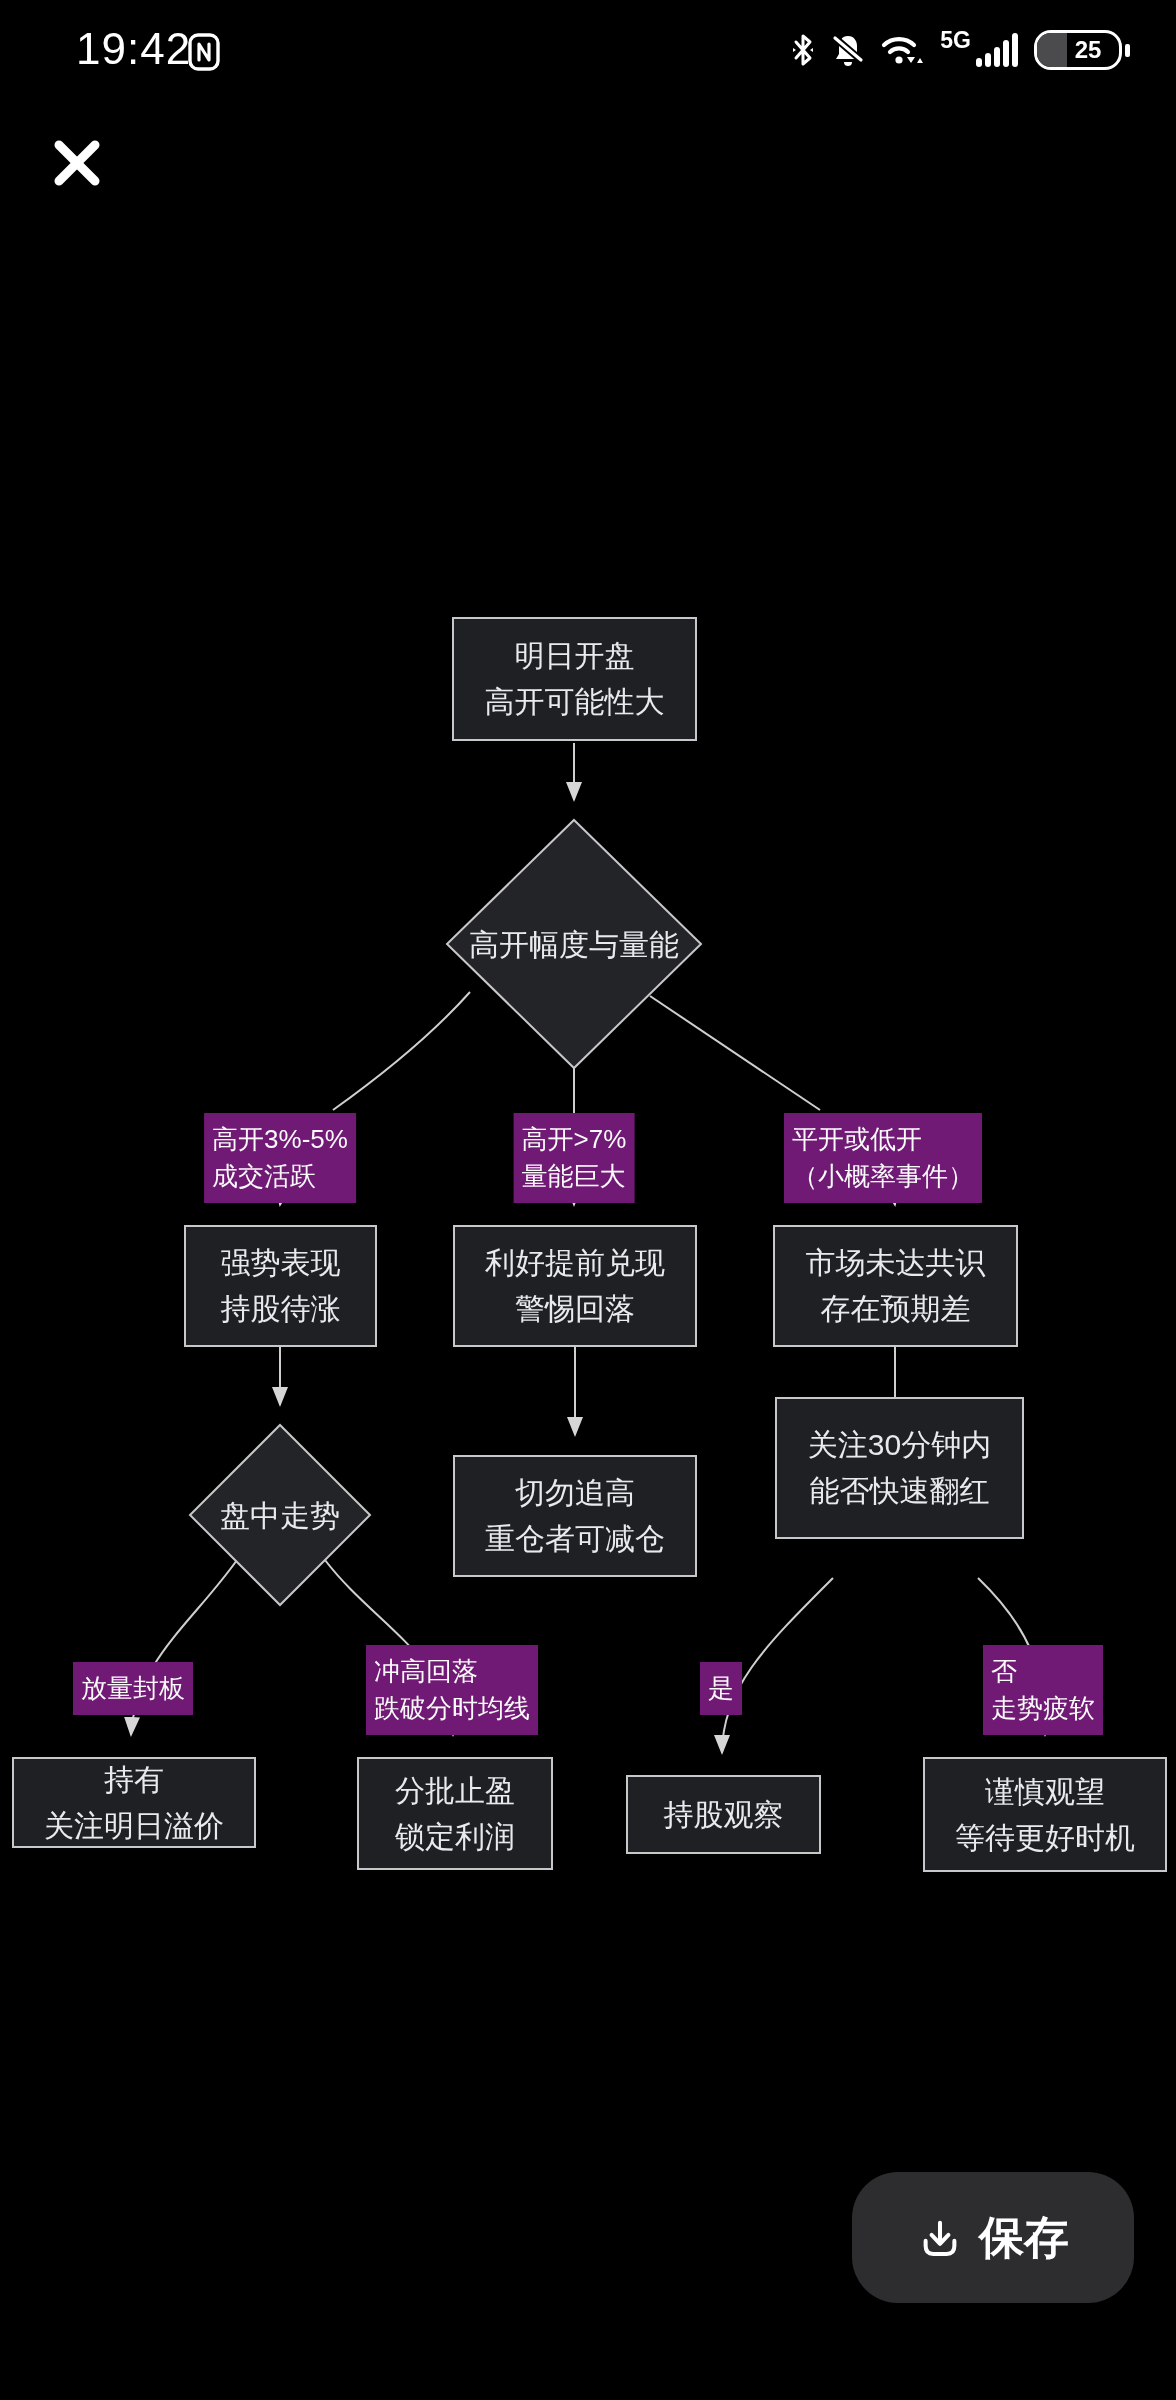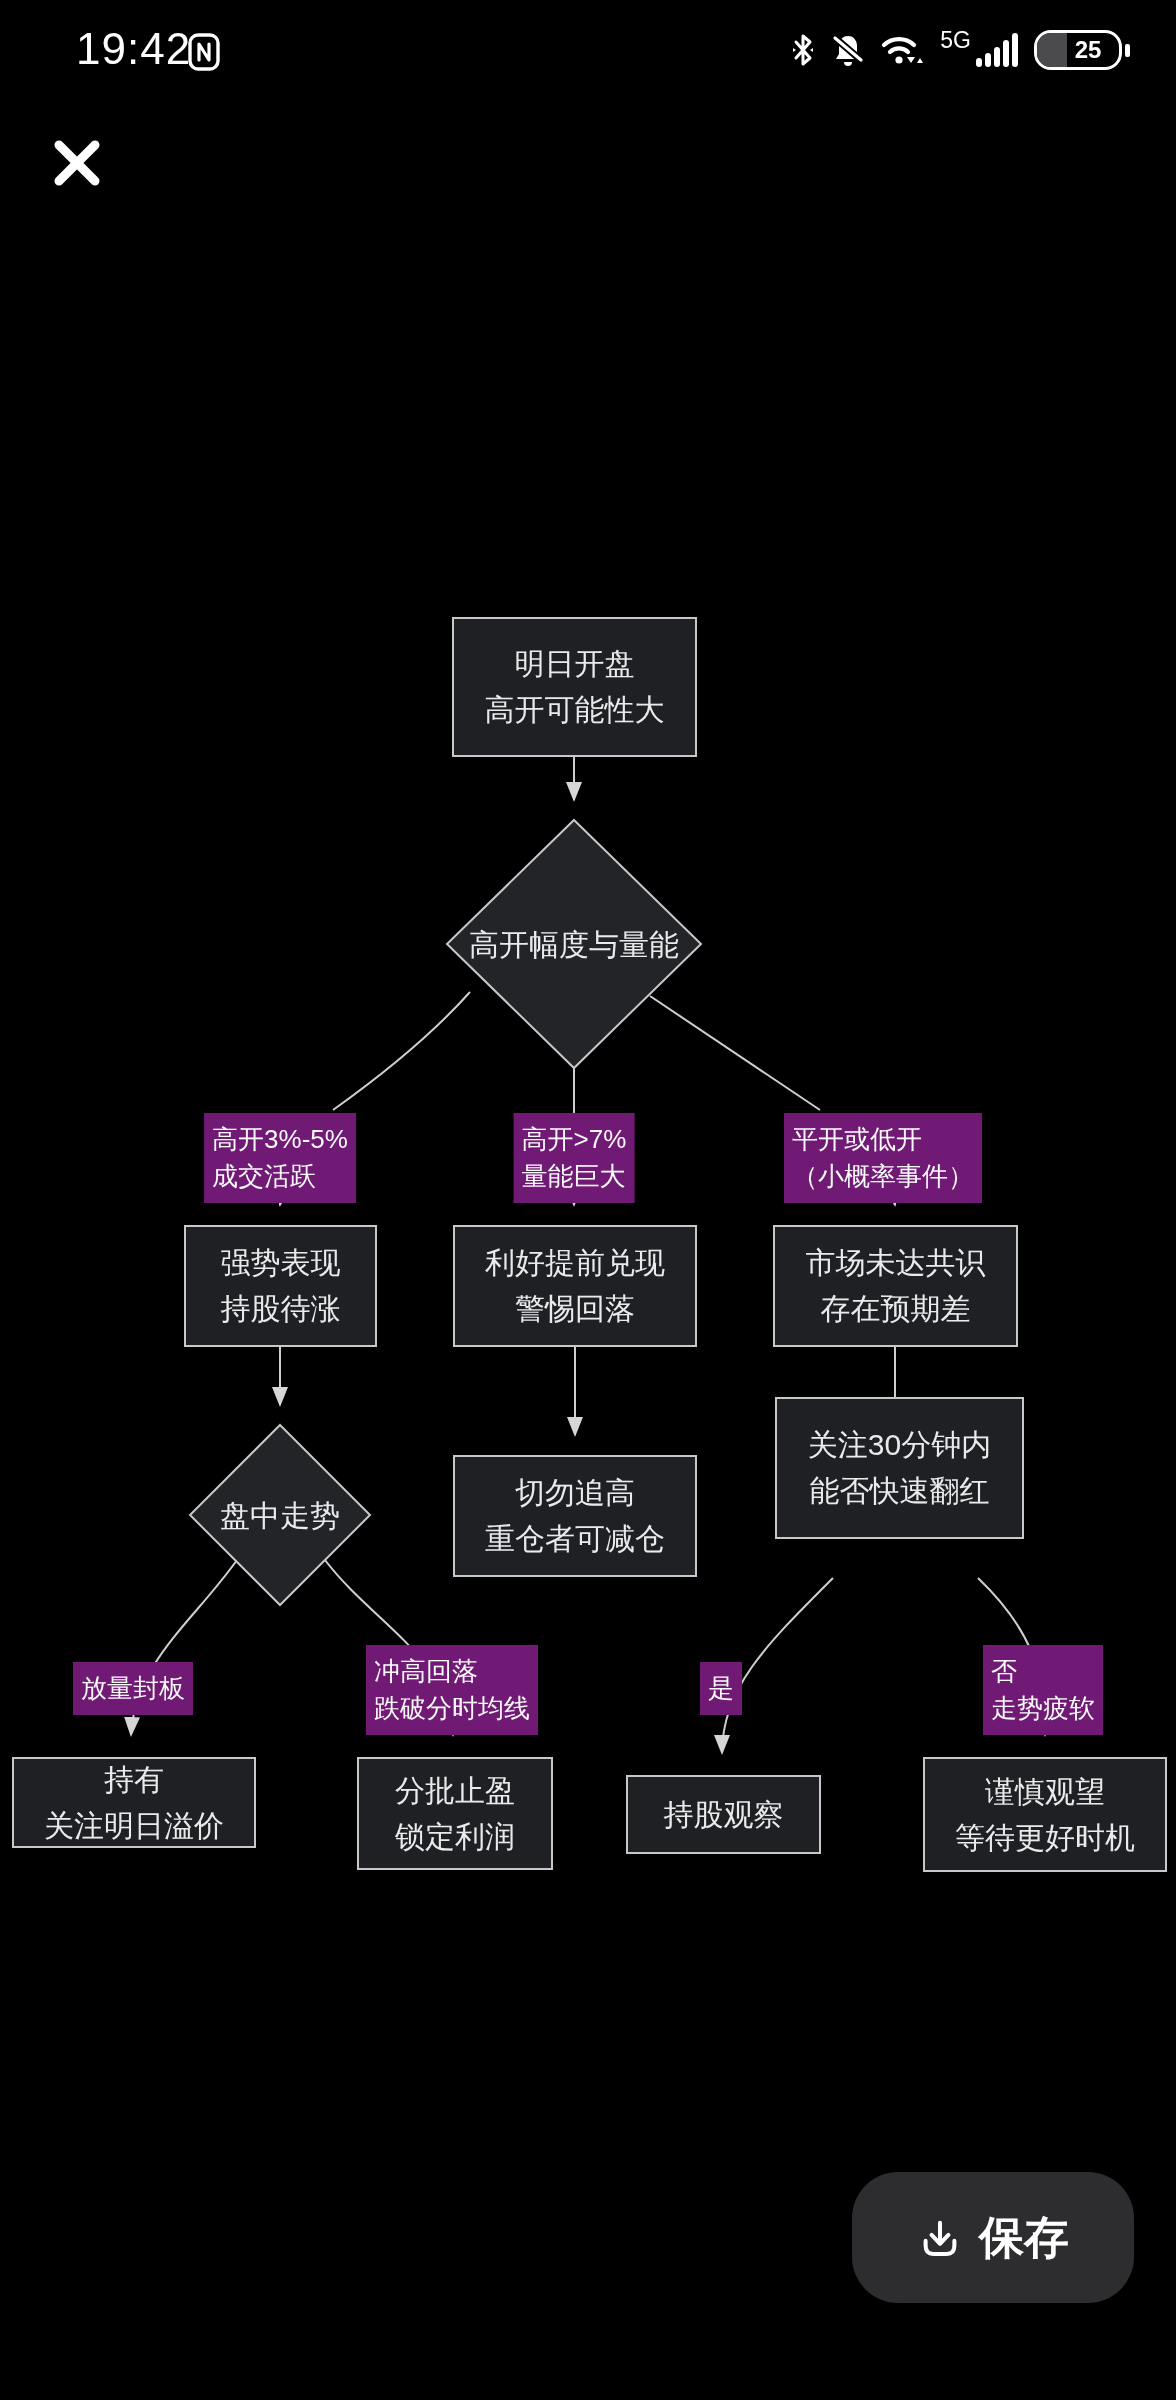--- a/index.html
+++ b/index.html
@@ -6,21 +6,21 @@
   #screen{
     position:relative;width:1176px;height:2400px;background:#000;overflow:hidden;
     font-family:"Liberation Sans","DejaVu Sans",sans-serif;color:#fff;
   }
   
   .statusbar{position:absolute;left:0;top:0;width:1176px;height:110px;margin-left:12px;}
   .time{position:absolute;left:64px;top:24px;font-size:44px;font-weight:400;color:#fff;letter-spacing:1px;}
   .nfc{position:absolute;left:176px;top:33px;}
   .sb-right{position:absolute;right:58px;top:20px;height:60px;display:flex;align-items:center;gap:14px;}
   .net5g{display:flex;align-items:flex-end;gap:5px;}
-  .net5g .g-label{font-size:23px;font-weight:400;transform:translateY(-14px);}
+  .net5g .g-label{font-size:23px;font-weight:700;transform:translateY(-14px);}
   .battery{position:relative;display:flex;align-items:center;}
   .batt-body{position:relative;width:62px;height:34px;border:3px solid #fff;border-radius:17px;overflow:hidden;display:flex;align-items:center;justify-content:center;background:#000;padding-left:20px;}
   .batt-fill{position:absolute;left:0;top:0;bottom:0;width:36%;background:#4b4b4d;}
   .batt-num{position:relative;font-size:24px;font-weight:700;color:#fff;z-index:1;}
   .batt-nub{width:5px;height:13px;background:#fff;border-radius:2px;margin-left:3px;}
   
   .closebtn{position:absolute;left:48px;top:134px;width:58px;height:58px;display:flex;align-items:center;justify-content:center;cursor:pointer;}
   
   .flowlayer{position:absolute;left:0;top:0;width:1176px;height:2400px;}
   .box{
@@ -131,21 +131,21 @@
       <path d="M 325 1560 C 372 1622 450 1658 453 1735" marker-end="url(#arrow)"></path>
       <path d="M 833 1578 C 766 1645 722 1688 722 1753" marker-end="url(#arrow)"></path>
       <path d="M 978 1578 C 1030 1628 1046 1672 1045 1735" marker-end="url(#arrow)"></path>
     </g>
     <g fill="#222428" stroke="#c6c8ca" stroke-width="2">
       <polygon points="574,820 701,944 574,1068 447,944"></polygon>
       <polygon points="280,1425 370,1515 280,1605 190,1515"></polygon>
     </g>
   </svg>
 
-  <div class="box" style="left:452px;top:617px;width:245px;height:140px">
+  <div class="box" style="left:452px;top:617px;width:245px;height:124px">
     <span class="ln">明日开盘</span>
     <span class="ln">高开可能性大</span>
   </div>
 
   <div class="dtext" style="left:449px;top:926px;width:250px">
     <span class="ln">高开幅度与量能</span>
   </div>
 
   <div class="cond" style="left:280px;top:1113px">
     <span class="ln">高开3%-5%</span>

